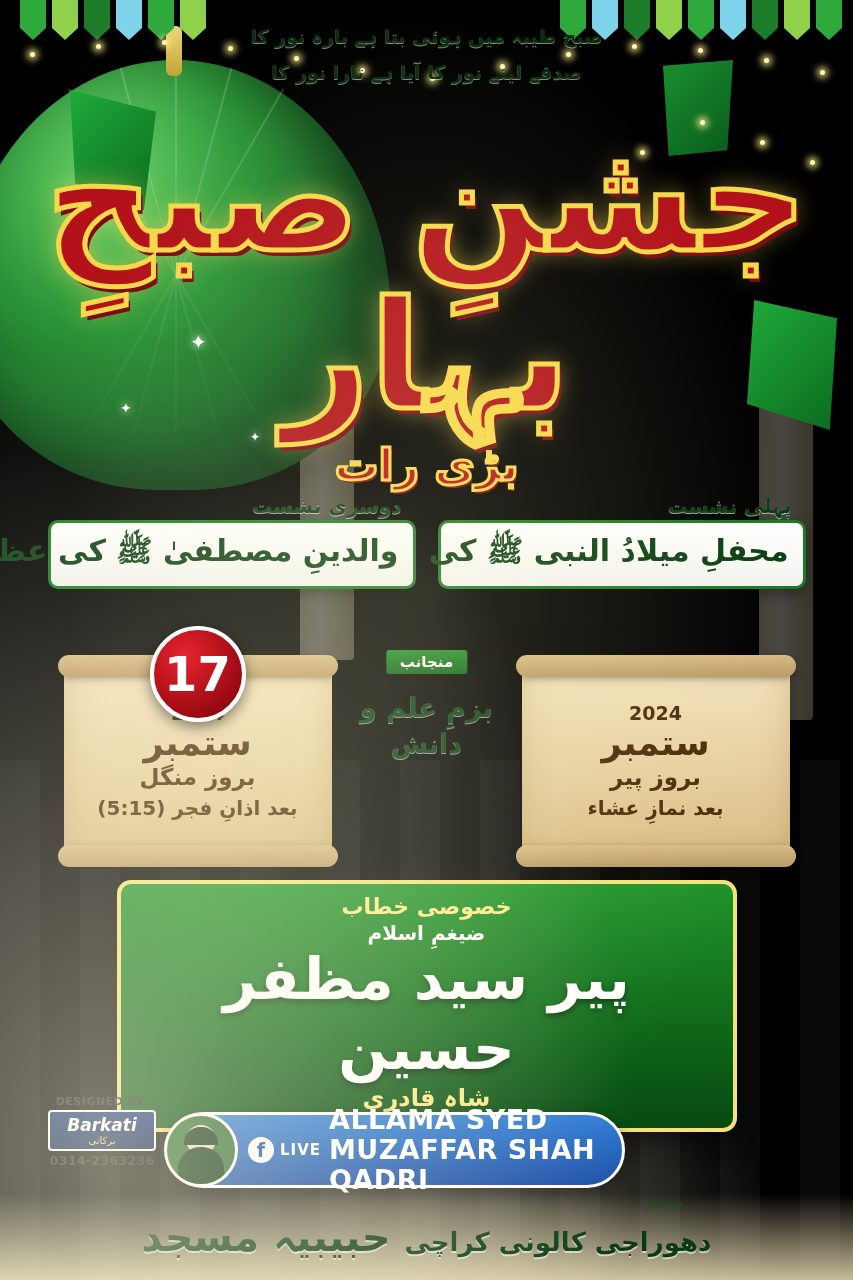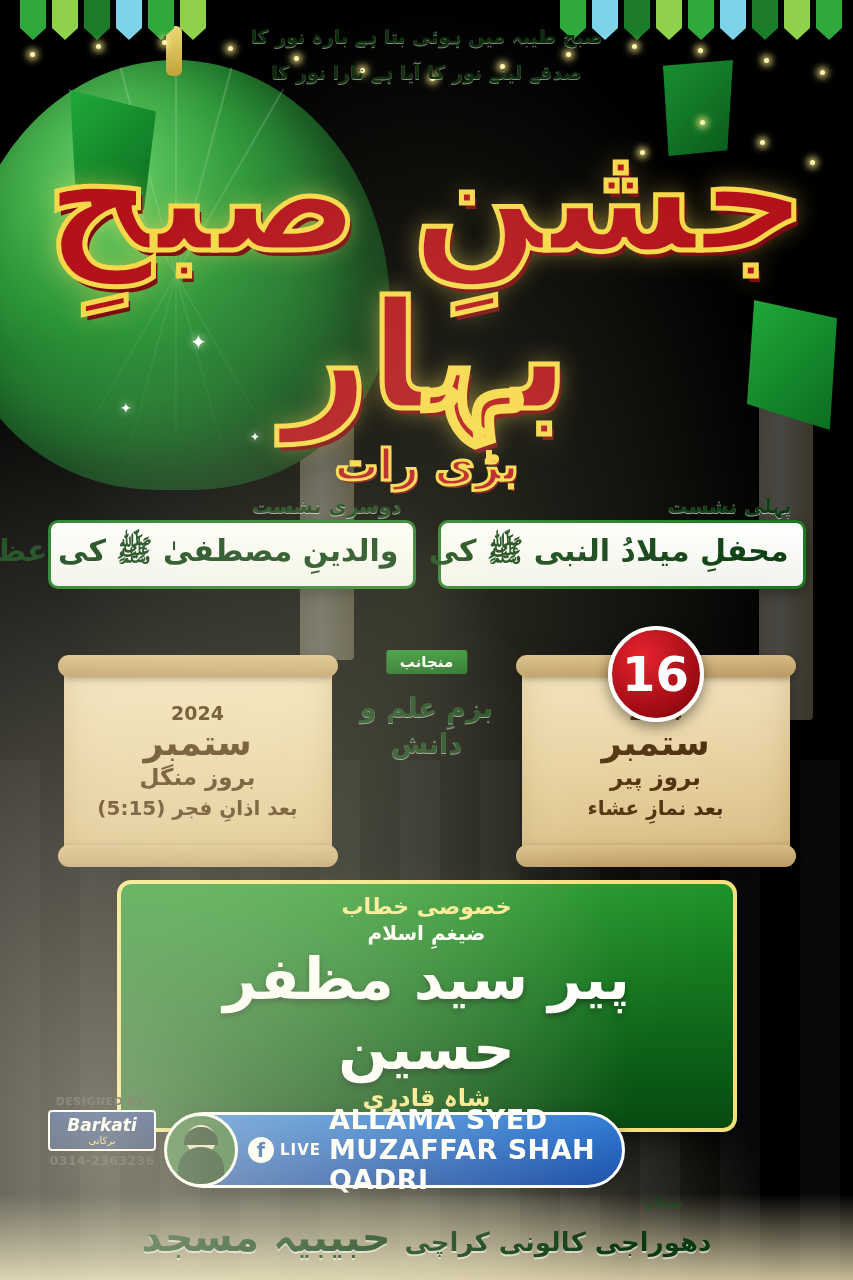--- a/index.html
+++ b/index.html
@@ -340,40 +340,40 @@
     </div>
     <div class="session">
       <div class="tag urdu">دوسری نشست</div>
       <div class="banner urdu">والدینِ مصطفیٰ ﷺ کی عظمت و شان</div>
     </div>
   </div>
 
   <div class="dates">
 
     <div class="scroll-card">
-      <div class="badge">16</div>
       <div class="scroll-paper">
         <div class="scroll-text urdu">
           <div class="scroll-year">2024</div>
           <div class="scroll-month">ستمبر</div>
           <div class="scroll-day">بروز پیر</div>
           <div class="scroll-time">بعد نمازِ عشاء</div>
         </div>
       </div>
     </div>
 
     <div class="bazm">
       <div class="ribbon urdu">منجانب</div>
       <div class="lines urdu">
         <div>بزمِ علم و</div>
         <div>دانش</div>
       </div>
     </div>
 
     <div class="scroll-card">
+      <div class="badge">17</div>
       <div class="scroll-paper">
         <div class="scroll-text urdu">
           <div class="scroll-year">2024</div>
           <div class="scroll-month">ستمبر</div>
           <div class="scroll-day">بروز منگل</div>
           <div class="scroll-time">بعد اذانِ فجر (5:15)</div>
         </div>
       </div>
     </div>
 

